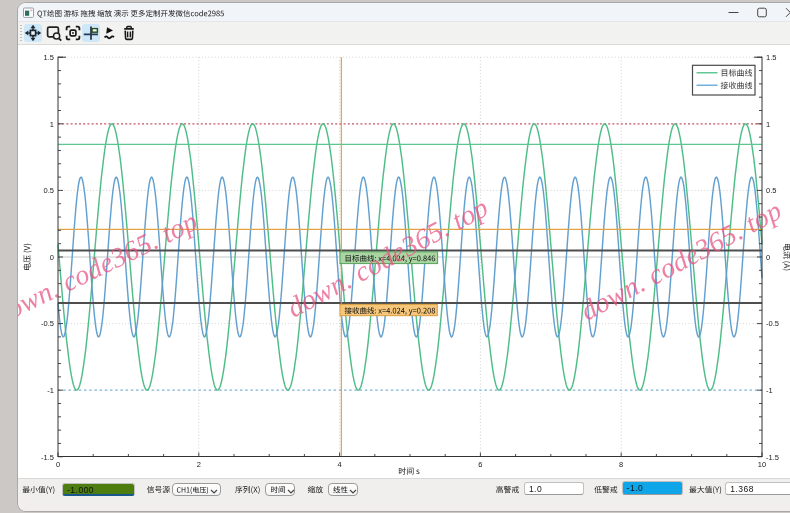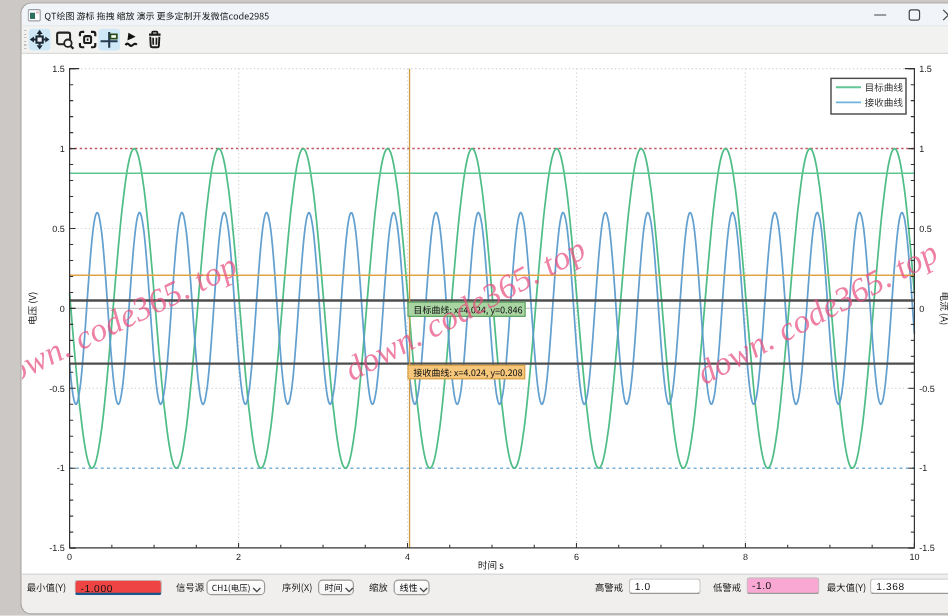--- a/index.html
+++ b/index.html
@@ -417,23 +417,23 @@
       <path d="M1 1 L4 4 L7 1" stroke="#444" stroke-width="1.1" fill="none"></path>
     </svg>
     <div style="position:absolute;left:247px;top:480.5px;width:30px;height:13px;background:linear-gradient(#fefefe,#f4f4f4);border:1px solid #9b9b9b;border-radius:4px;box-sizing:border-box"></div>
     <svg width="8" height="6" style="position:absolute;left:268.5px;top:486px">
       <path d="M1 1 L4 4 L7 1" stroke="#444" stroke-width="1.1" fill="none"></path>
     </svg>
     <div style="position:absolute;left:309.5px;top:480.5px;width:30px;height:13px;background:linear-gradient(#fefefe,#f4f4f4);border:1px solid #9b9b9b;border-radius:4px;box-sizing:border-box"></div>
     <svg width="8" height="6" style="position:absolute;left:331px;top:486px">
       <path d="M1 1 L4 4 L7 1" stroke="#444" stroke-width="1.1" fill="none"></path>
     </svg>
-    <div style="position:absolute;left:44px;top:480px;width:73px;height:13.5px;background:#ef4444;border:1px solid #c0c0c0;letter-spacing:0.5px;border-bottom:2px solid #19588c;border-radius:3px;font:8.5px 'Liberation Sans';color:#111;padding:0 0 0 4px;line-height:12px;box-sizing:border-box">-1.000</div>
+    <div style="position:absolute;left:44px;top:480px;width:73px;height:13.5px;background:#4d7c0f;border:1px solid #c0c0c0;letter-spacing:0.5px;border-bottom:2px solid #19588c;border-radius:3px;font:8.5px 'Liberation Sans';color:#111;padding:0 0 0 4px;line-height:12px;box-sizing:border-box">-1.000</div>
     <div style="position:absolute;left:505.9px;top:479.3px;width:60px;height:13.7px;background:#fff;border:1px solid #c0c0c0;letter-spacing:0.5px;border-bottom:1px solid #999;border-radius:3px;font:8.5px 'Liberation Sans';color:#111;padding:0 16px 0 4px;line-height:13px;box-sizing:border-box">1.0</div>
-    <div style="position:absolute;left:603.6px;top:478.6px;width:61.5px;height:13.6px;background:#f9a8d4;border:1px solid #c0c0c0;letter-spacing:0.5px;border-bottom:1px solid #999;border-radius:3px;font:8.5px 'Liberation Sans';color:#111;padding:0 0 0 4px;line-height:13px;box-sizing:border-box">-1.0</div>
+    <div style="position:absolute;left:603.6px;top:478.6px;width:61.5px;height:13.6px;background:#0ea5e9;border:1px solid #c0c0c0;letter-spacing:0.5px;border-bottom:1px solid #999;border-radius:3px;font:8.5px 'Liberation Sans';color:#111;padding:0 0 0 4px;line-height:13px;box-sizing:border-box">-1.0</div>
     <div style="position:absolute;left:707.2px;top:479px;width:74px;height:13.3px;background:#fff;border:1px solid #c0c0c0;letter-spacing:0.5px;border-bottom:1px solid #999;border-radius:3px;font:8.5px 'Liberation Sans';color:#111;padding:0 0 0 4px;line-height:13px;box-sizing:border-box">1.368</div>
     <svg width="785" height="29" style="position:absolute;left:0;top:475px;overflow:visible">
       <g transform="translate(4.30,14.50) scale(0.007800,-0.007800)" fill="#1d1d1d">
         <use href="#g55" x="0.0"></use>
         <use href="#g41" x="1000.0"></use>
         <use href="#g31" x="2000.0"></use>
         <use href="#g0" x="3000.0"></use>
         <use href="#g21" x="3338.0"></use>
         <use href="#g1" x="3869.0"></use>
       </g>

